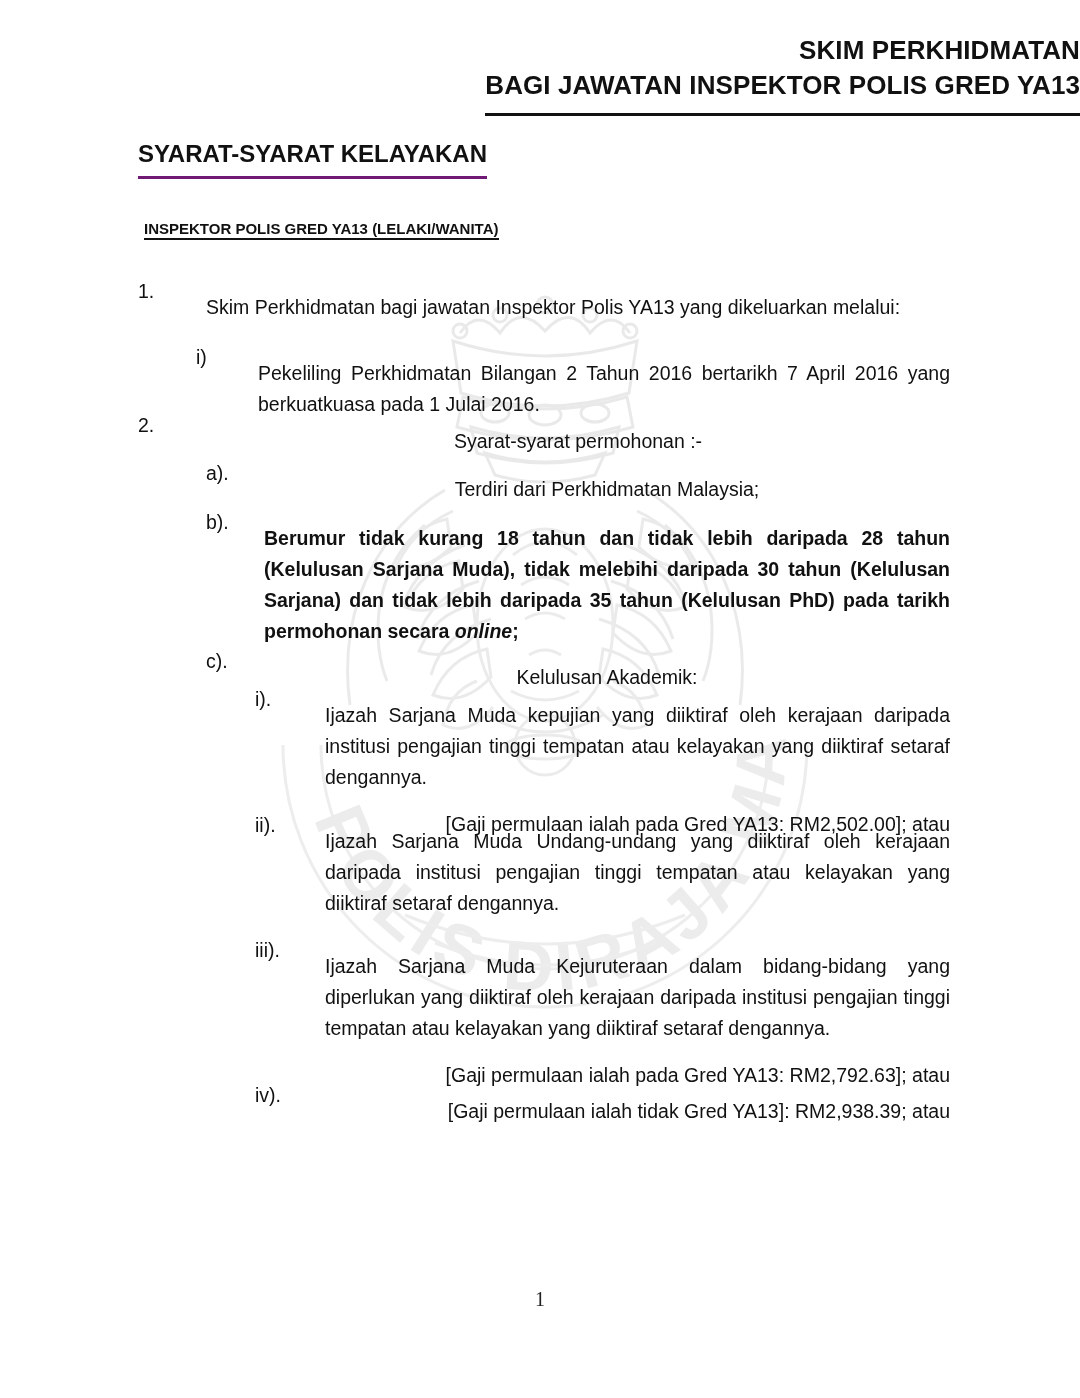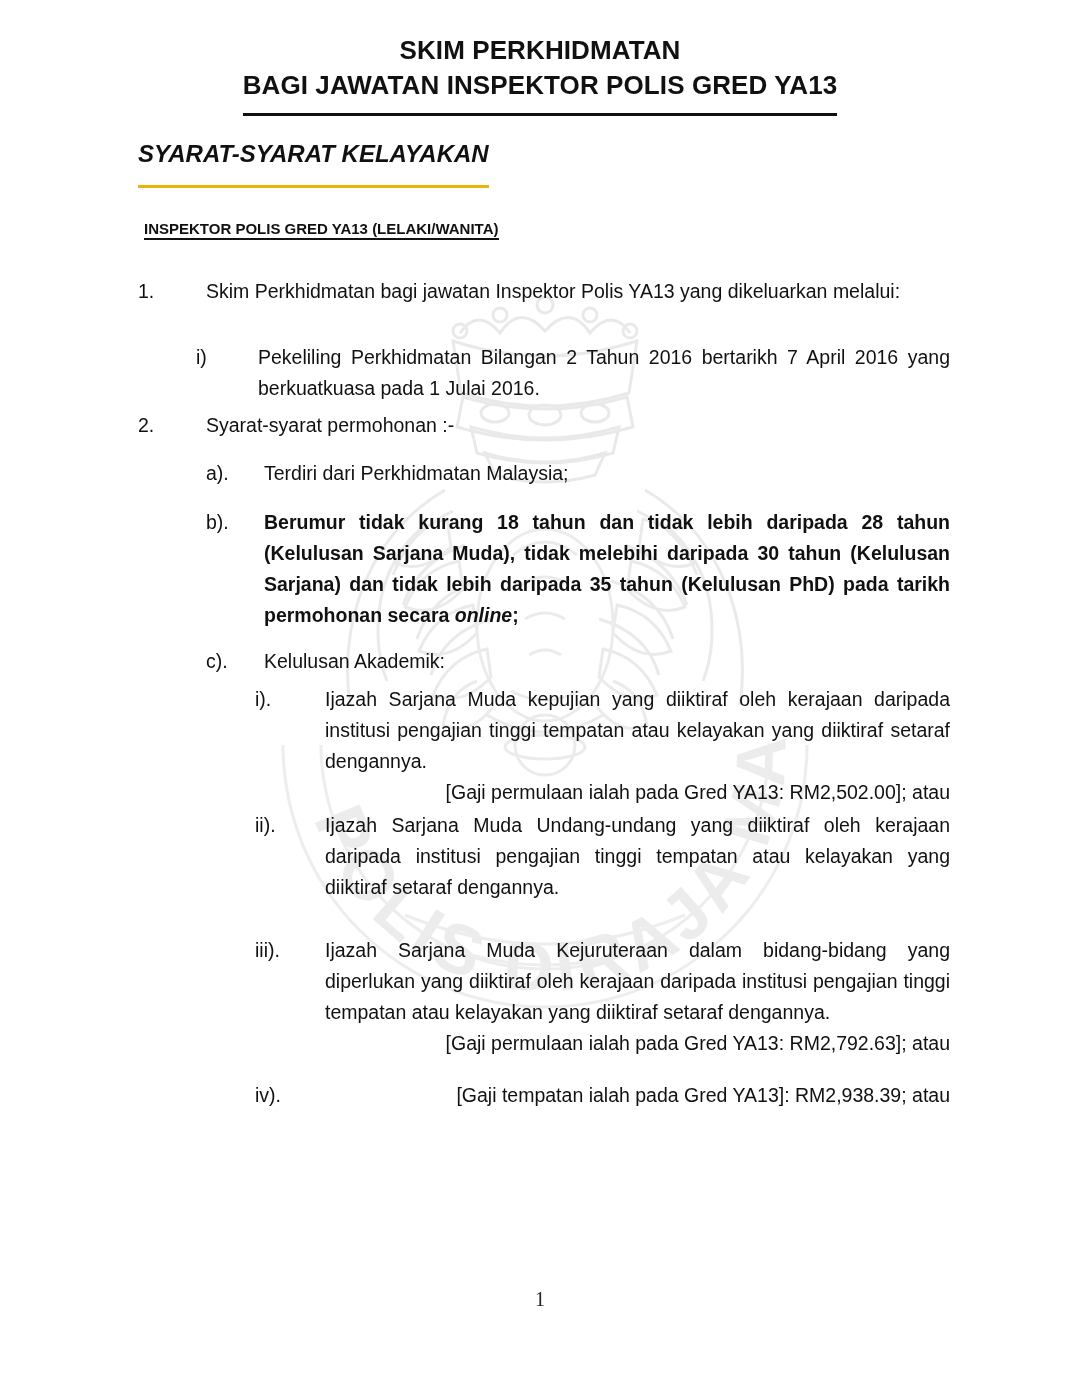--- a/index.html
+++ b/index.html
@@ -38,43 +38,42 @@
     z-index: 2;
     width: 1080px;
     height: 1398px;
   }
 
   .doc-title {
     position: absolute;
     left: 0;
     top: 33px;
     width: 1080px;
-    text-align: center;
+    text-align: right;
     font-weight: bold;
     font-size: 26px;
     line-height: 35px;
     letter-spacing: 0.1px;
   }
   .doc-title .line2 {
     display: inline-block;
     border-bottom: 3px solid #111;
     padding-bottom: 10px;
   }
 
   .section-heading {
     position: absolute;
     left: 138px;
     top: 140px;
     font-weight: bold;
     font-size: 24px;
   }
   .section-heading span {
-    border-bottom: 3px solid #eab308;
-    padding-bottom: 18px;
-    font-style: italic;
+    border-bottom: 3px solid #701a75;
+    padding-bottom: 9px;
   }
 
   .sub-heading {
     position: absolute;
     left: 144px;
     top: 220px;
     font-weight: bold;
     font-size: 15px;
   }
   .sub-heading span {
@@ -90,22 +89,23 @@
     line-height: 31px;
   }
   .marker {
     flex: 0 0 auto;
     text-align: left;
   }
   .body-text {
     flex: 1 1 auto;
     text-align: justify;
     text-justify: inter-word;
-  }
-  .body-text.nojustify { text-align: left; }
+    margin-top: 16px;
+  }
+  .body-text.nojustify { text-align: center; }
   .bold { font-weight: bold; }
   .bold .body-text { font-weight: bold; }
   i { font-style: italic; }
 
   
   .lvl1 { left: 138px; width: 812px; }
   .lvl1 .marker { width: 68px; }
 
   
   .lvl2r { left: 196px; width: 754px; }
@@ -274,20 +274,20 @@
       <div class="marker">iii).</div>
       <div style="flex:1 1 auto;">
         <div class="body-text">Ijazah Sarjana Muda Kejuruteraan dalam bidang-bidang yang diperlukan yang diiktiraf oleh kerajaan daripada institusi pengajian tinggi tempatan atau kelayakan yang diiktiraf setaraf dengannya.</div>
         <div class="body-text salary-line">[Gaji permulaan ialah pada Gred YA13: RM2,792.63]; atau</div>
       </div>
     </div>
 
     <div class="row lvl3" style="top:1080px;">
       <div class="marker">iv).</div>
       <div style="flex:1 1 auto;">
-        <div class="body-text salary-line">[Gaji tempatan ialah pada Gred YA13]: RM2,938.39; atau</div>
+        <div class="body-text salary-line">[Gaji permulaan ialah tidak Gred YA13]: RM2,938.39; atau</div>
       </div>
     </div>
 
     <div class="page-number">1</div>
 
   </div>
 </div>
 
 </body></html>

